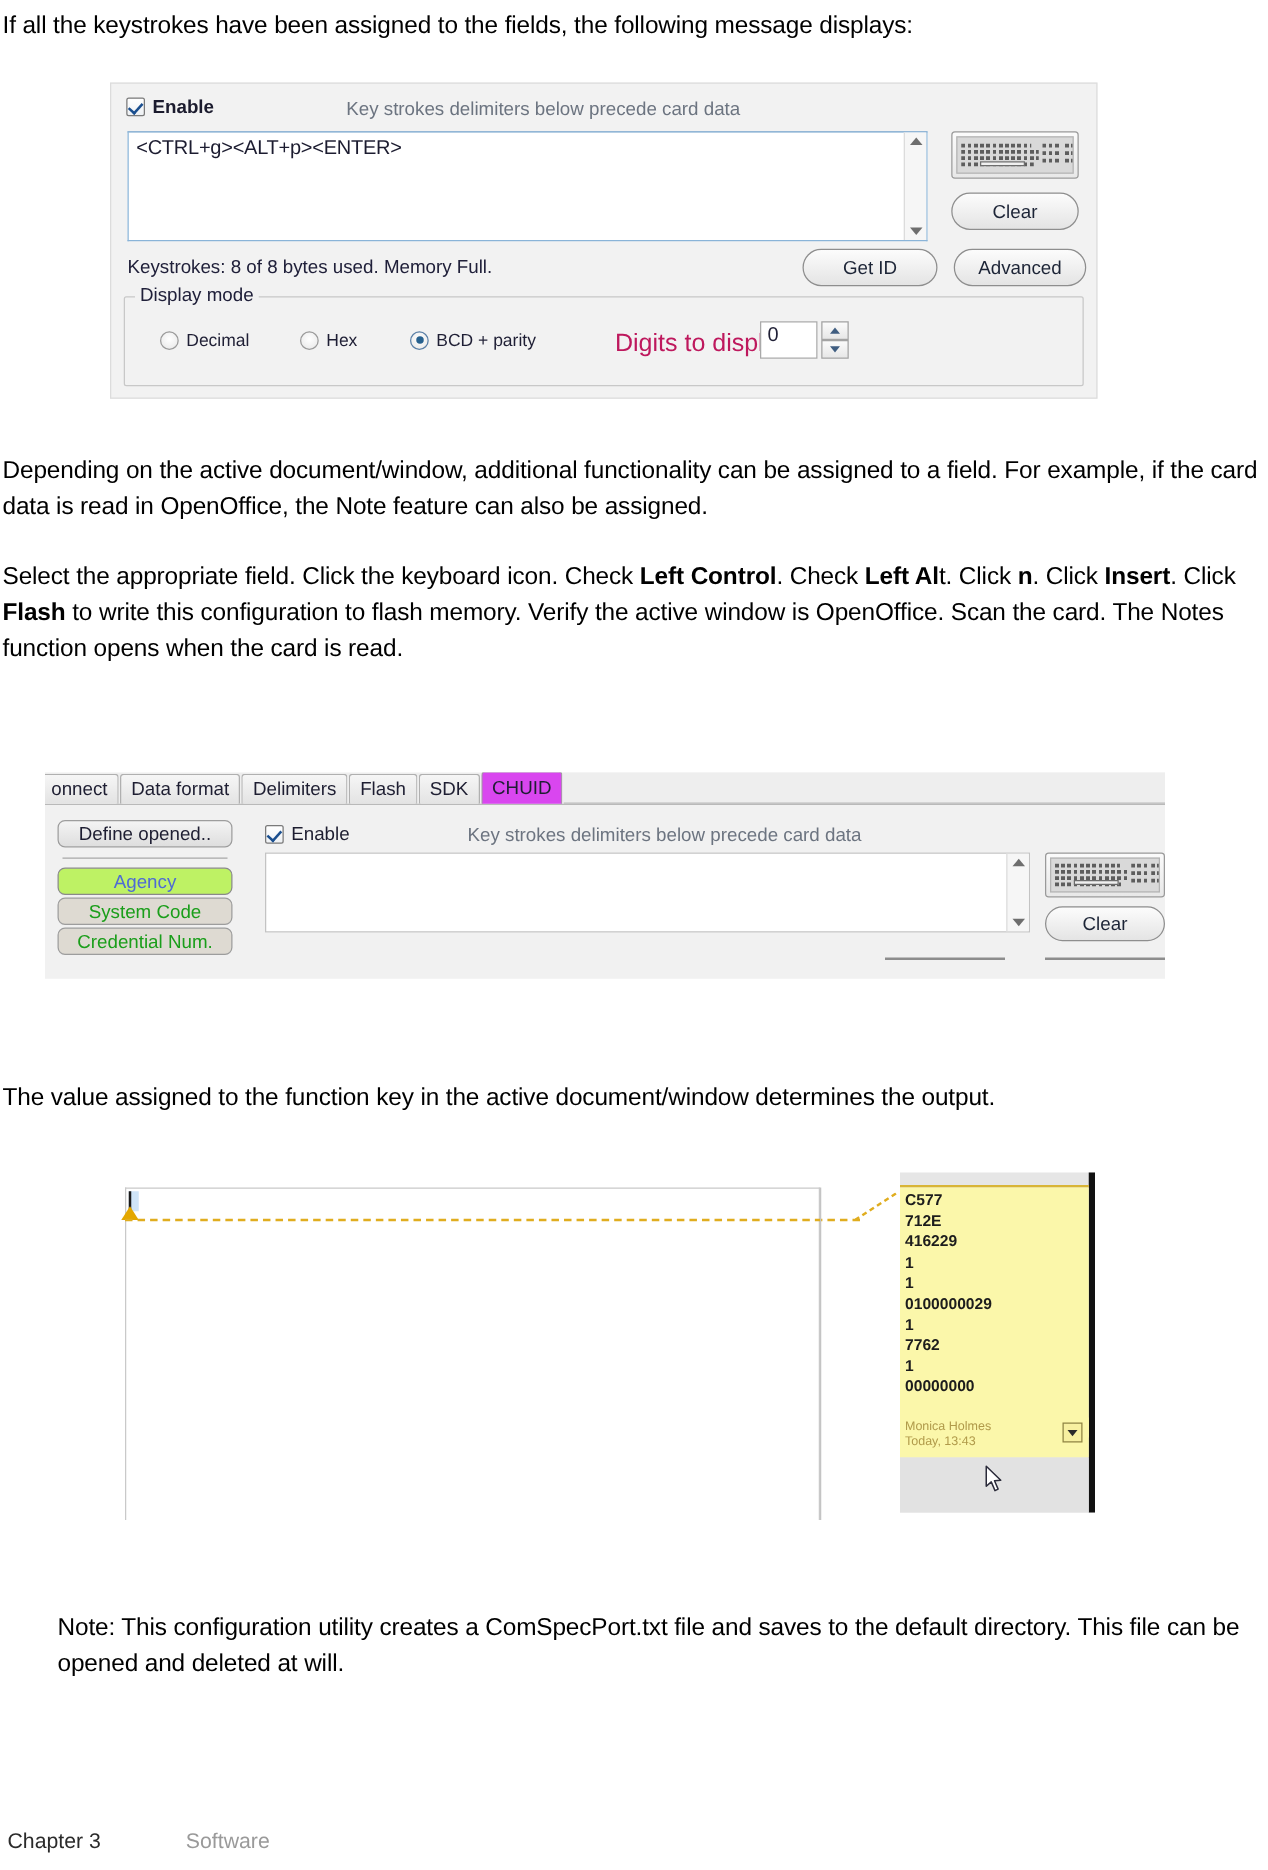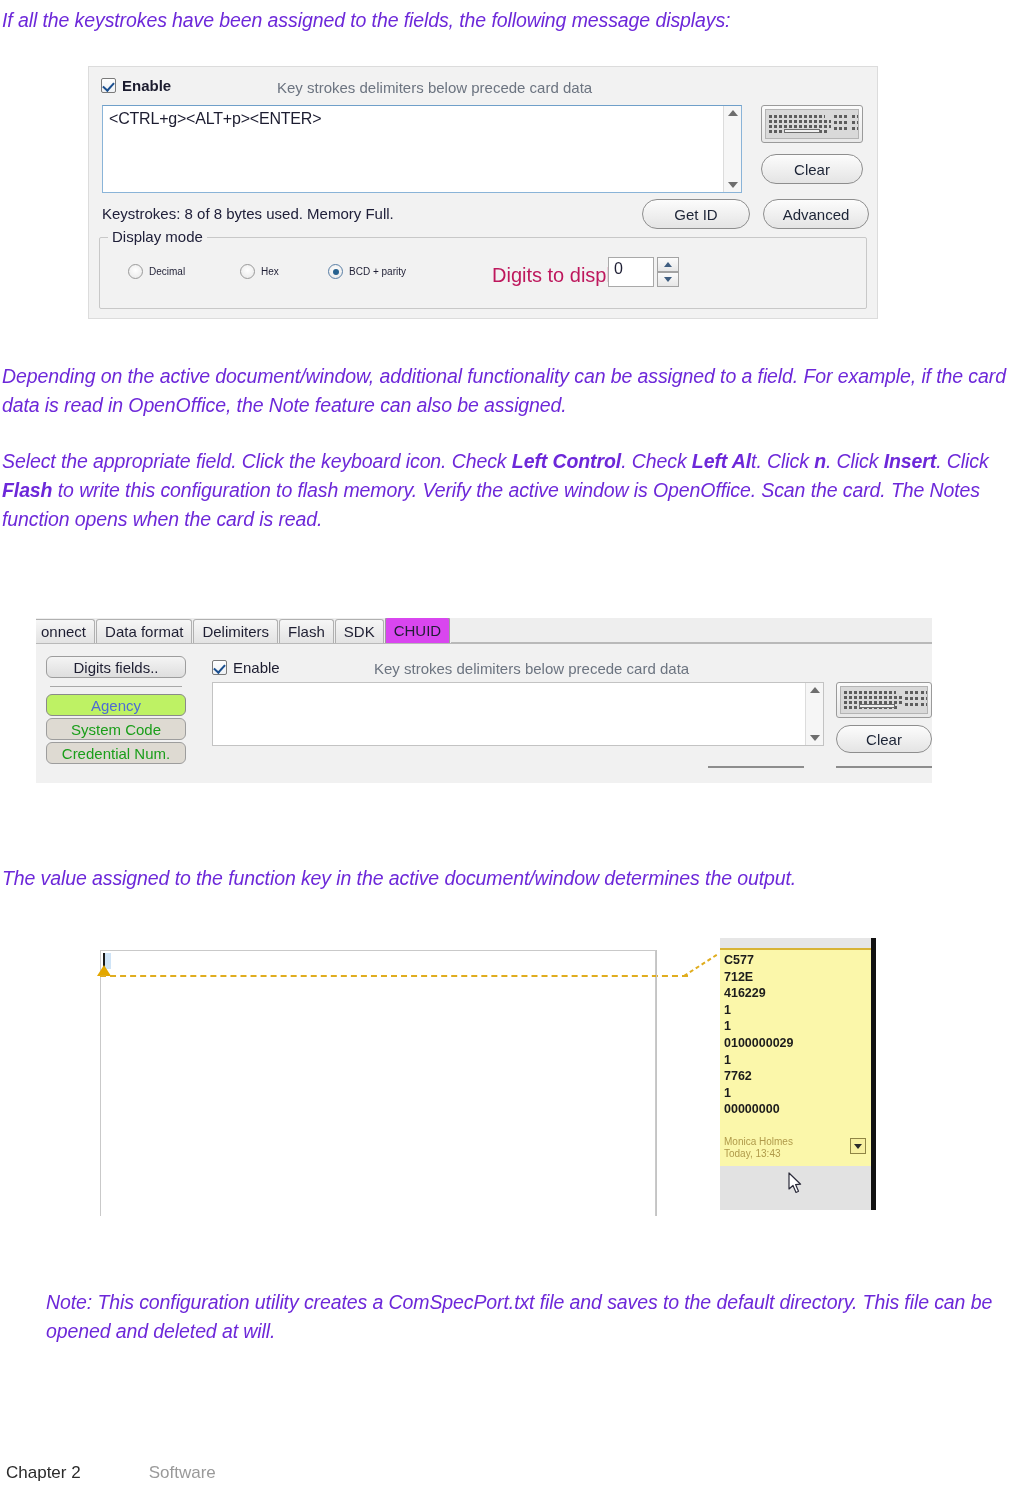--- a/index.html
+++ b/index.html
@@ -12,23 +12,22 @@
     color: #1a1a1a;
     position: relative;
     overflow: hidden;
   }
 
   
   .doc-para {
     position: absolute;
     font-size: 19.5px;
     line-height: 29px;
-    color: #6d28d9;
+    color: #000000;
     letter-spacing: -0.1px;
-    font-style: italic;
   }
   .doc-para b { font-weight: bold; }
 
   .footer {
     position: absolute;
     left: 0; bottom: 0;
     width: 1014px;
     height: 46px;
     display: flex;
     align-items: center;
@@ -204,21 +203,21 @@
   }
   .rad.on { border-color: #5a7fa6; }
   .rad.on::after {
     content: "";
     position: absolute;
     left: 3.5px; top: 3.5px;
     width: 6px; height: 6px;
     border-radius: 50%;
     background: #27618f;
   }
-  .radio-wrap .rl { margin-left: 6px; font-size: 10px; color: #1f1f35; }
+  .radio-wrap .rl { margin-left: 6px; font-size: 14px; color: #1f1f35; }
 
   .digits-label {
     position: absolute; left: 392px; top: 26px;
     font-size: 20px; color: #be185d;
   }
   .digits-box {
     position: absolute;
     left: 508px; top: 19px;
     width: 46px; height: 30px;
     background: #fff;
@@ -564,21 +563,21 @@
   <div class="tabstrip">
     <div class="tab first">onnect</div>
     <div class="tab">Data format</div>
     <div class="tab">Delimiters</div>
     <div class="tab">Flash</div>
     <div class="tab">SDK</div>
     <div class="tab active">CHUID</div>
     <div class="tab-filler"></div>
   </div>
 
-  <div class="sidebtn sb-define">Digits fields..</div>
+  <div class="sidebtn sb-define">Define opened..</div>
   <div class="sb-divider"></div>
   <div class="sidebtn sb-agency">Agency</div>
   <div class="sidebtn sb-system">System Code</div>
   <div class="sidebtn sb-cred">Credential Num.</div>
 
   <div class="s2-cbrow">
     <span class="cbx checked"></span>
     <span class="s2-enable-label">Enable</span>
   </div>
   <div class="s2-hint">Key strokes delimiters below precede card data</div>
@@ -651,15 +650,15 @@
       <svg class="cursor-arrow" viewBox="0 0 16 22">
         <polygon points="1,1 1,17 5,13.5 8,20.5 10.5,19.3 7.6,12.6 12.6,12.2" fill="#ffffff" stroke="#2b2b3a" stroke-width="1.2" stroke-linejoin="round"></polygon>
       </svg>
     </div>
   </div>
 </div>
 
 <div class="doc-para" style="left:46px; top:1288px; width:960px;">Note: This configuration utility creates a ComSpecPort.txt file and saves to the default directory. This file can be opened and deleted at will.</div>
 
 <div class="footer">
-  <span class="chapter">Chapter 2</span>
+  <span class="chapter">Chapter 3</span>
   <span class="section">Software</span>
 </div>
 
 </body></html>

